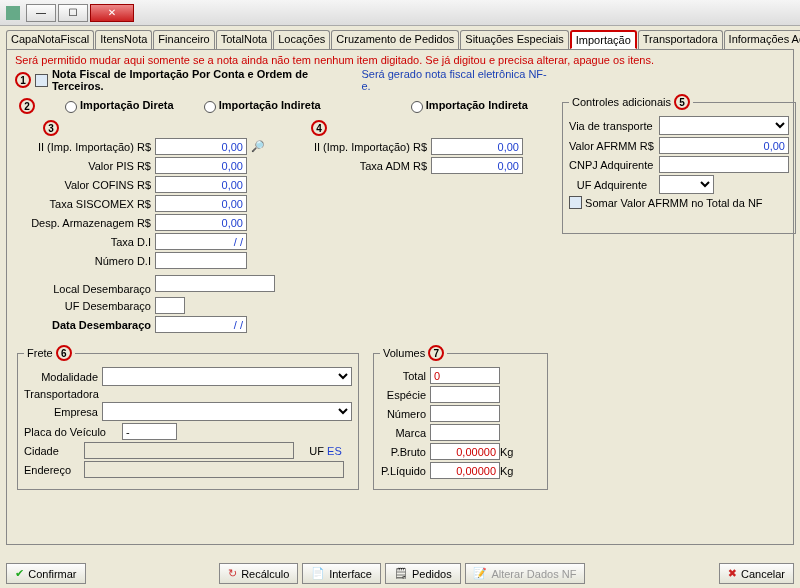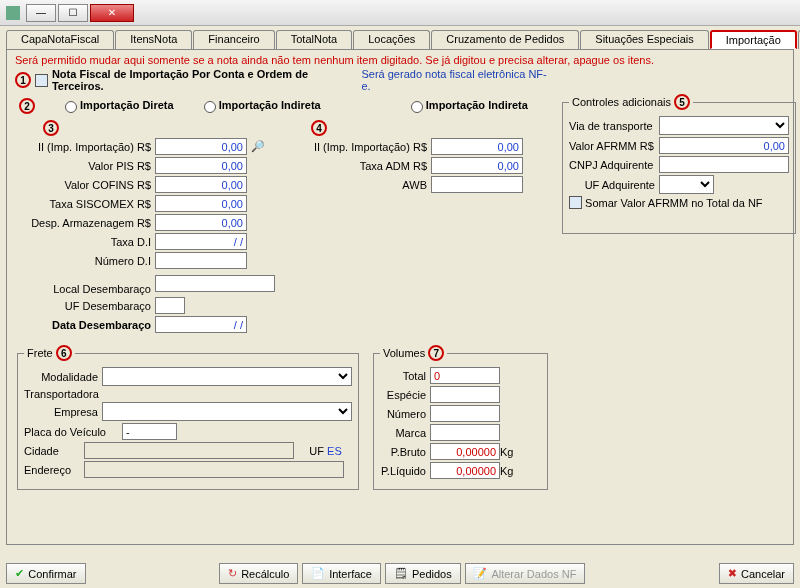--- a/index.html
+++ b/index.html
@@ -2,21 +2,21 @@
 <html><head>
 <meta charset="utf-8">
 <style>
   * { box-sizing: border-box; font-family: Tahoma, sans-serif; font-size: 11px; }
   body { margin: 0; background: #ece9d8; width: 800px; height: 588px; position: relative; }
   .titlebar { background: linear-gradient(#f5f5f5,#ddd); border-bottom: 1px solid #aaa; height: 26px; display: flex; align-items: center; padding: 0 6px; }
   .titlebar .title { flex: 1; color: #333; }
   .winbtn { width: 30px; height: 18px; border: 1px solid #888; background: linear-gradient(#fdfdfd,#e0e0e0); margin-left: 2px; display: flex; align-items: center; justify-content: center; font-size: 10px; }
   .winclose { background: linear-gradient(#e88,#c22); color: #fff; border-color: #900; width: 44px; }
   .tabs { display: flex; margin: 4px 6px 0; }
-  .tab { border: 1px solid #888; border-bottom: none; padding: 2px 14px; background: #ece9d8; margin-right: 1px; border-radius: 3px 3px 0 0; cursor: pointer; white-space: nowrap; }
+  .tab { border: 1px solid #888; border-bottom: none; padding: 2px 4px; background: #ece9d8; margin-right: 1px; border-radius: 3px 3px 0 0; cursor: pointer; white-space: nowrap; }
   .tab.active { border: 2px solid #c00; border-bottom: 1px solid #fff; background: #fff; }
   .pane { margin: 0 6px 4px; border: 1px solid #888; background: #ece9d8; height: 496px; padding: 4px 8px; position: relative; }
   .warn { color: #c00; }
   .heading { font-weight: bold; }
   .link { color: #1a3fb5; }
   .row { display: flex; align-items: center; margin: 2px 0; }
   .lbl { text-align: right; padding-right: 4px; color: #000; }
   .inp { border: 1px solid #7a7a7a; background: #fff; height: 17px; padding: 1px 3px; }
   .inp.ro { background: #ece9d8; }
   .money { color: #2040d0; text-align: right; }
@@ -130,24 +130,20 @@
         <div style="width:230px;">
           <div><span class="circled">4</span></div>
           <div class="row">
               <span class="lbl" style="width:120px;">II (Imp. Importação) R$</span>
               <input class="inp money" style="width: 92px;" value="0,00">
             </div>
           <div class="row">
               <span class="lbl" style="width:120px;">Taxa ADM R$</span>
               <input class="inp money" style="width: 92px;" value="0,00">
             </div>
-          <div class="row">
-              <span class="lbl" style="width:120px;">AWB</span>
-              <input class="inp" style="width: 92px;" value="">
-            </div>
         </div>
       </div>
 
       <div style="display:flex; gap:10px; margin-top:10px;">
         <fieldset style="flex:1;">
           <legend><span>Frete</span> <span class="circled">6</span></legend>
           <div class="row">
               <span class="lbl" style="width:78px;">Modalidade</span>
               <select class="inp" style="width:250px;"></select>
             </div>
@@ -207,21 +203,21 @@
         </div>
       <div class="row">
           <span class="lbl" style="width:90px; text-align:left;">Valor AFRMM R$</span>
           <input class="inp money" style="width: 130px;" value="0,00">
         </div>
       <div class="row">
           <span class="lbl" style="width:90px; text-align:left;">CNPJ Adquirente</span>
           <input class="inp" style="width: 130px;">
         </div>
       <div class="row">
-          <span class="lbl" style="width:90px; text-align:right;">UF Adquirente</span>
+          <span class="lbl" style="width:90px; text-align:center;">UF Adquirente</span>
           <select class="inp" style="width:55px;"></select>
         </div>
       <div class="row"><span class="chk"></span>&nbsp;<span>Somar Valor AFRMM no Total da NF</span></div>
     </fieldset>
   </div>
 </div>
 
 <div class="bottombar">
   <div class="btn">
       <span style="color:#2a2;">✔</span>

